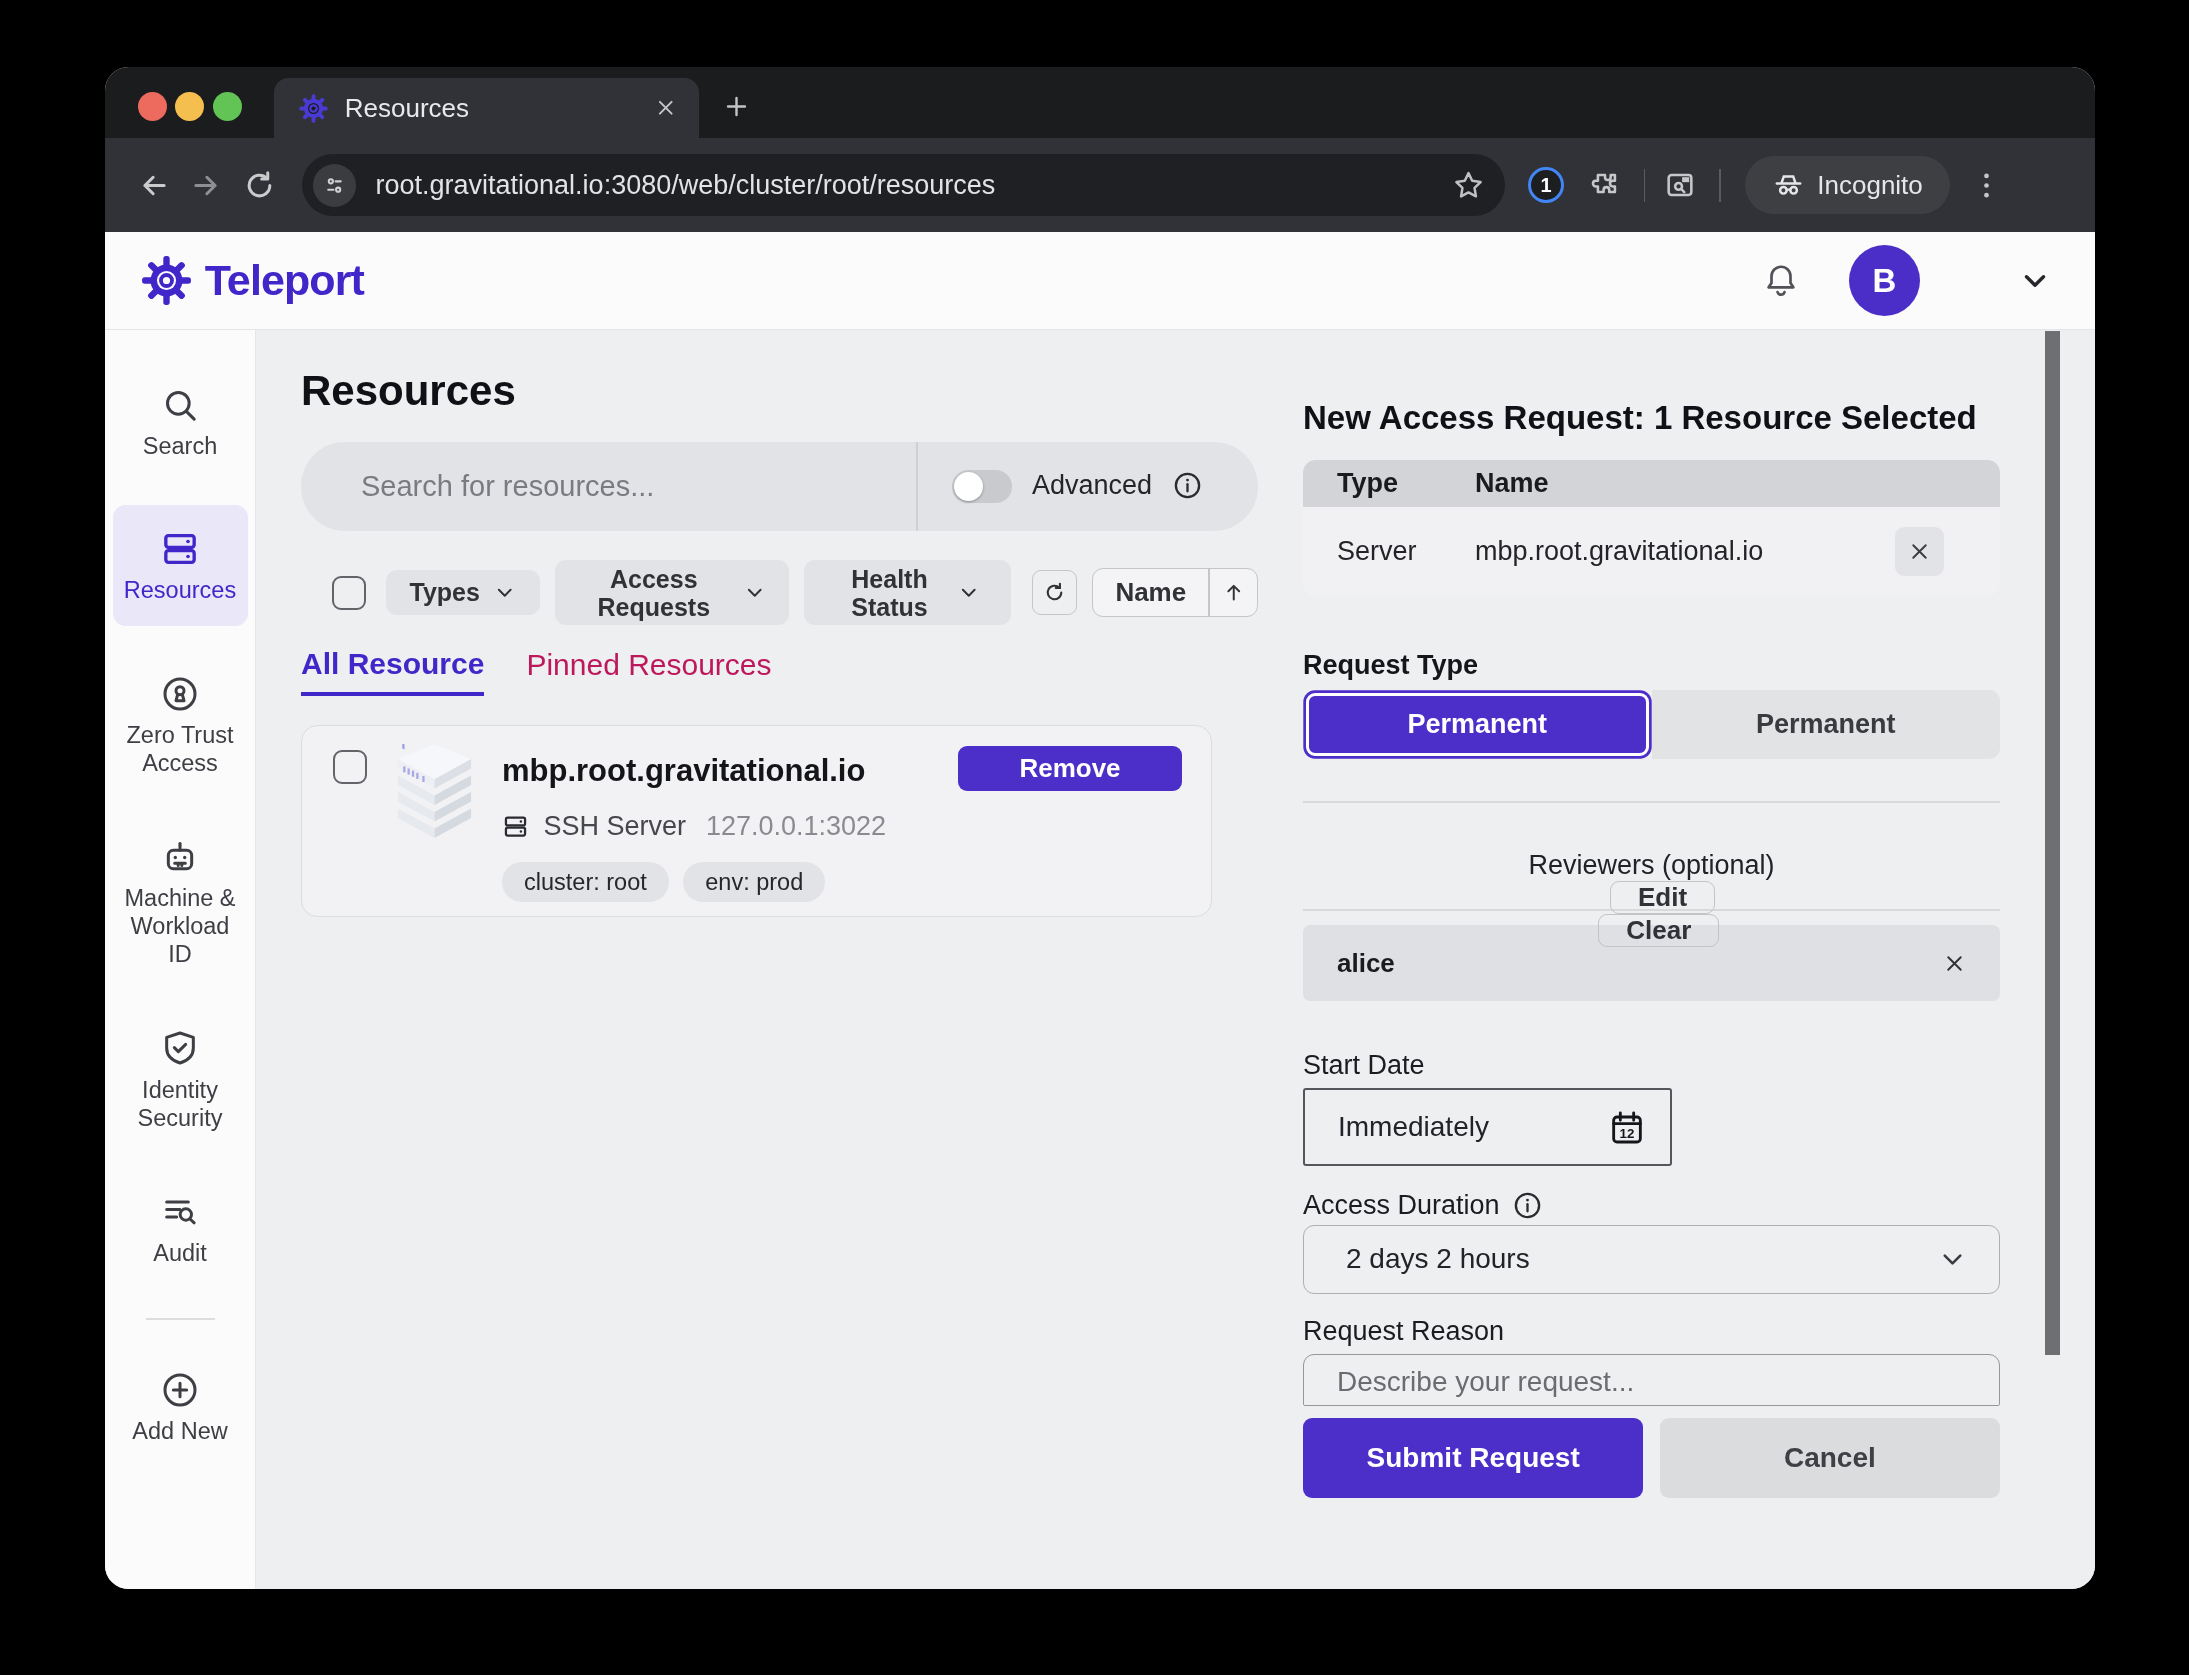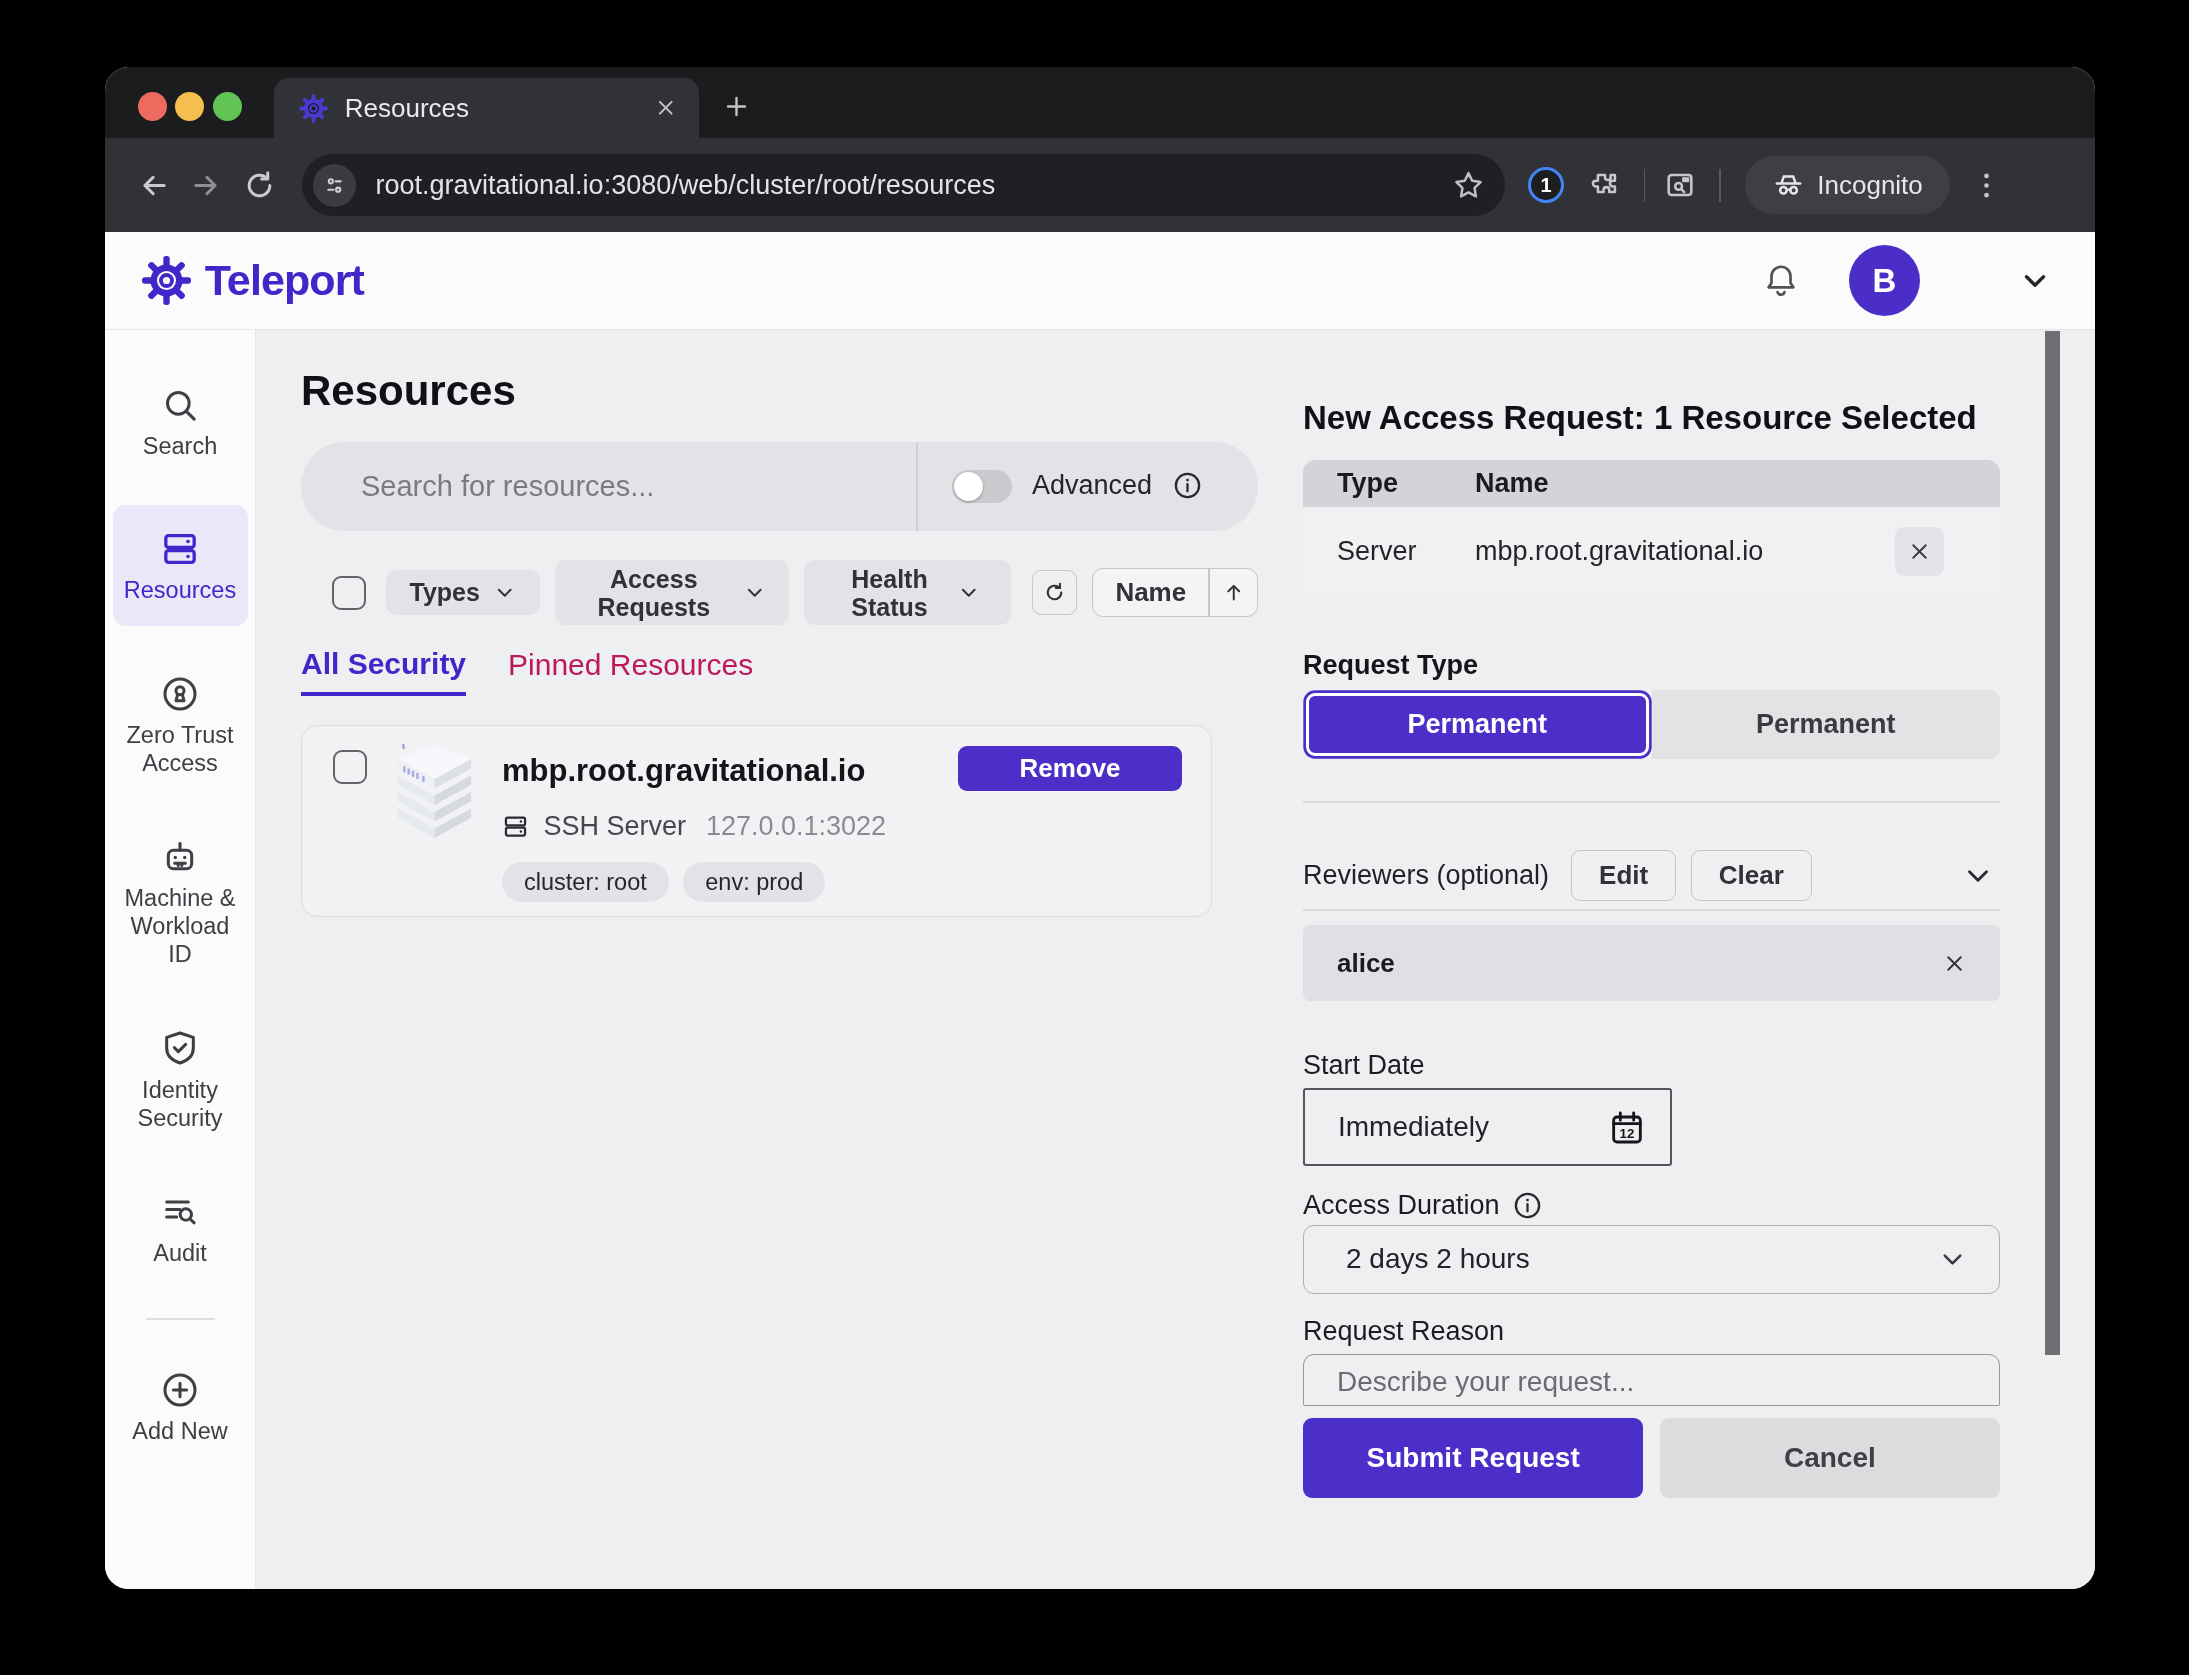--- a/index.html
+++ b/index.html
@@ -151,21 +151,21 @@
   .sec-label { margin-top:54px; font-size:27px; font-weight:bold; color:#15161A; }
   .seg { margin-top:9px; height:69px; position:relative; }
   .seg-right { position:absolute; left:50%; right:0; top:0; bottom:0; background:#E2E3E5;
                border-radius:0 11px 11px 0; display:flex; align-items:center; justify-content:center;
                font-size:27px; font-weight:bold; color:#3A3B40; }
   .seg-left { position:absolute; left:2.7px; top:2.7px; bottom:2.7px; width:calc(50% - 5.4px);
               background:#4C2EC9; border:3.6px solid #fff; box-shadow:0 0 0 2.7px #4C2EC9;
               border-radius:9px; display:flex; align-items:center; justify-content:center;
               font-size:27px; font-weight:bold; color:#fff; }
   .hdiv { margin-top:42px; height:1.8px; background:#D8D9DB; }
-  .reviewers { margin-top:47px; height:52px; display:flex; align-items:center; }
+  .reviewers { margin-top:47px; height:52px; display:flex; align-items:center;flex-direction:column; }
   .rev-label { font-size:27px; color:#212227; }
   .minibtn { margin-left:22px; height:51px; padding:0 27px; border:1.8px solid #C3C4C7; border-radius:9px;
              background:transparent; font-size:26px; font-weight:bold; color:#313237;
              display:flex; align-items:center; }
   .rev-chev { margin-left:auto; margin-right:5.4px; width:34px; height:34px; color:#2A2B30; }
   .hdiv2 { margin-top:7.2px; height:1.8px; background:#D8D9DB; }
   .chip-row { margin-top:14.5px; height:76px; background:#DFE0E3; border-radius:7.2px;
               display:flex; align-items:center; }
   .chip-name { padding-left:34px; font-size:26px; font-weight:bold; color:#1A1B1F; }
   .chip-x { margin-left:auto; margin-right:29px; width:33px; height:33px; color:#2F3035;
@@ -439,21 +439,21 @@
               <div class="sdiv"></div>
               <div class="arrowzone">
                 <svg viewBox="0 0 24 24" fill="none" stroke="currentColor" stroke-width="2" stroke-linecap="round" stroke-linejoin="round">
                   <path d="M12 19V5M6.5 10.5L12 5l5.5 5.5"></path>
                 </svg>
               </div>
             </div>
           </div>
 
           <div class="tabsrow">
-            <span class="rtab-active">All Security</span>
+            <span class="rtab-active">All Resource</span>
             <span class="rtab">Pinned Resources</span>
           </div>
 
           <div class="rescard">
             <div class="checkbox"></div>
             <svg class="srv-img" viewBox="0 0 100 110">
               <g>
                 <polygon points="8,85 50,108 50,97 8,74" fill="#E6E9EE"></polygon>
                 <polygon points="50,108 92,85 92,74 50,97" fill="#D5D9E0"></polygon>
                 <polygon points="8,66 50,89 50,78 8,55" fill="#E6E9EE"></polygon>

